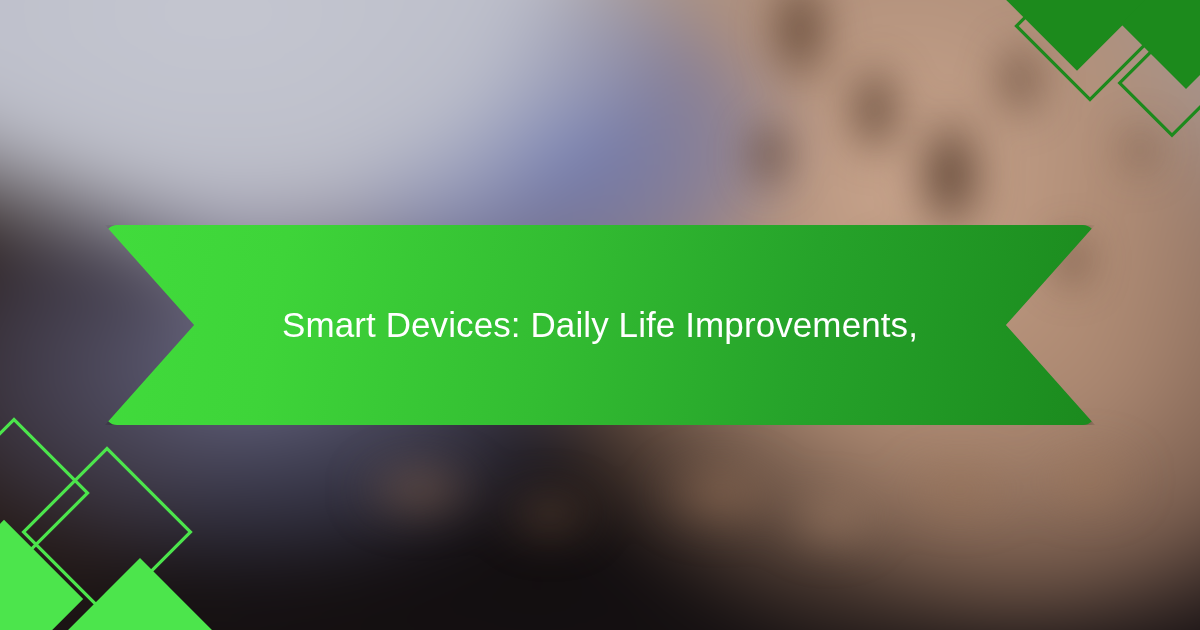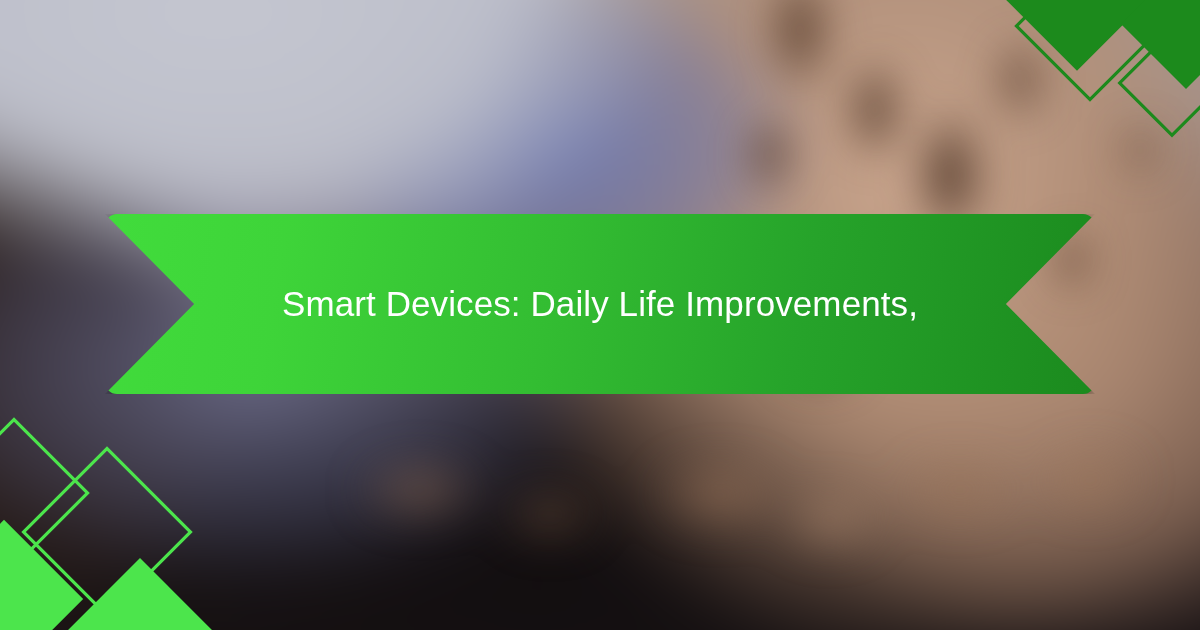--- a/index.html
+++ b/index.html
@@ -101,23 +101,23 @@
     z-index: 1;
     pointer-events: none;
   }
   .decor-tr { top: 0; right: 0; width: 200px; height: 180px; }
   .decor-bl { left: 0; bottom: 0; width: 220px; height: 215px; }
 
   
   .ribbon-wrap {
     position: absolute;
     left: 105px;
-    top: 214px;
+    top: 225px;
     width: 990px;
-    height: 180px;
+    height: 200px;
     z-index: 2;
   }
   .ribbon-shape {
     position: absolute;
     inset: 0;
     background: linear-gradient(100deg,
         #41dc3c 0%, #3ed439 18%, #33bd32 45%, #26a32a 70%, #1b8a1e 100%);
     border-radius: 12px;
     -webkit-clip-path: polygon(
         0% 0%, 100% 0%, 91.0% 50%, 100% 100%, 0% 100%, 9.0% 50%);

